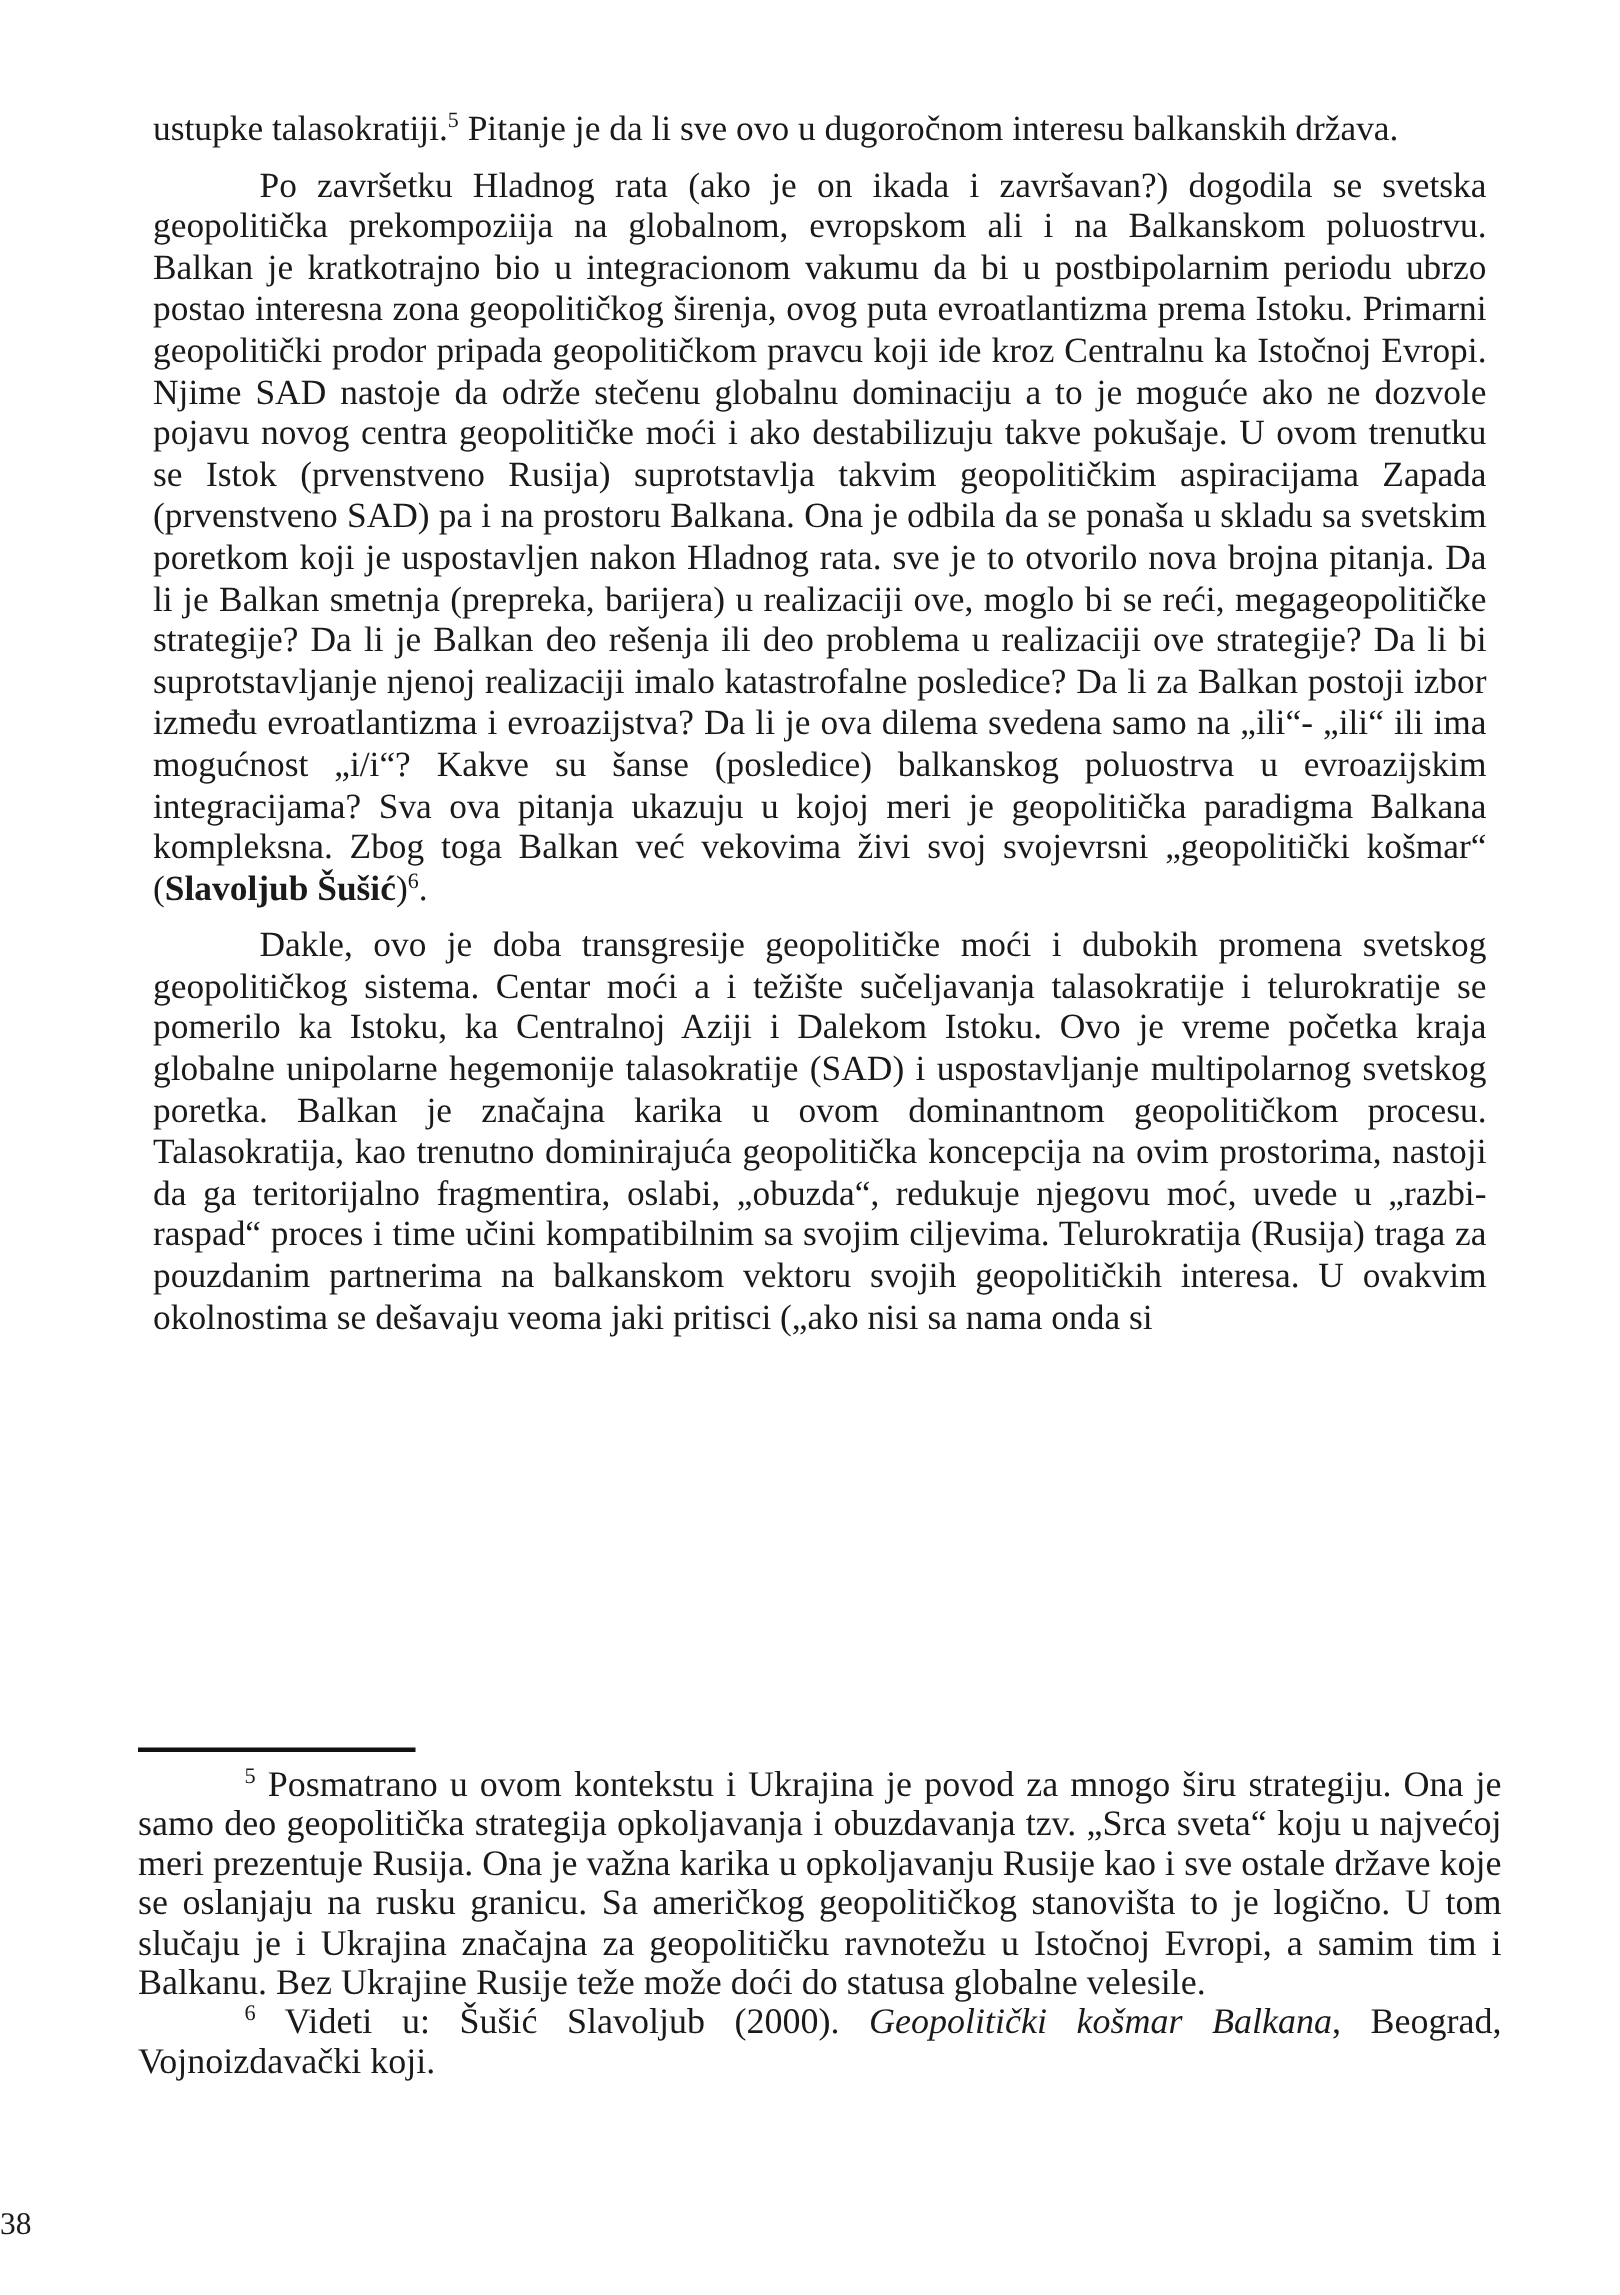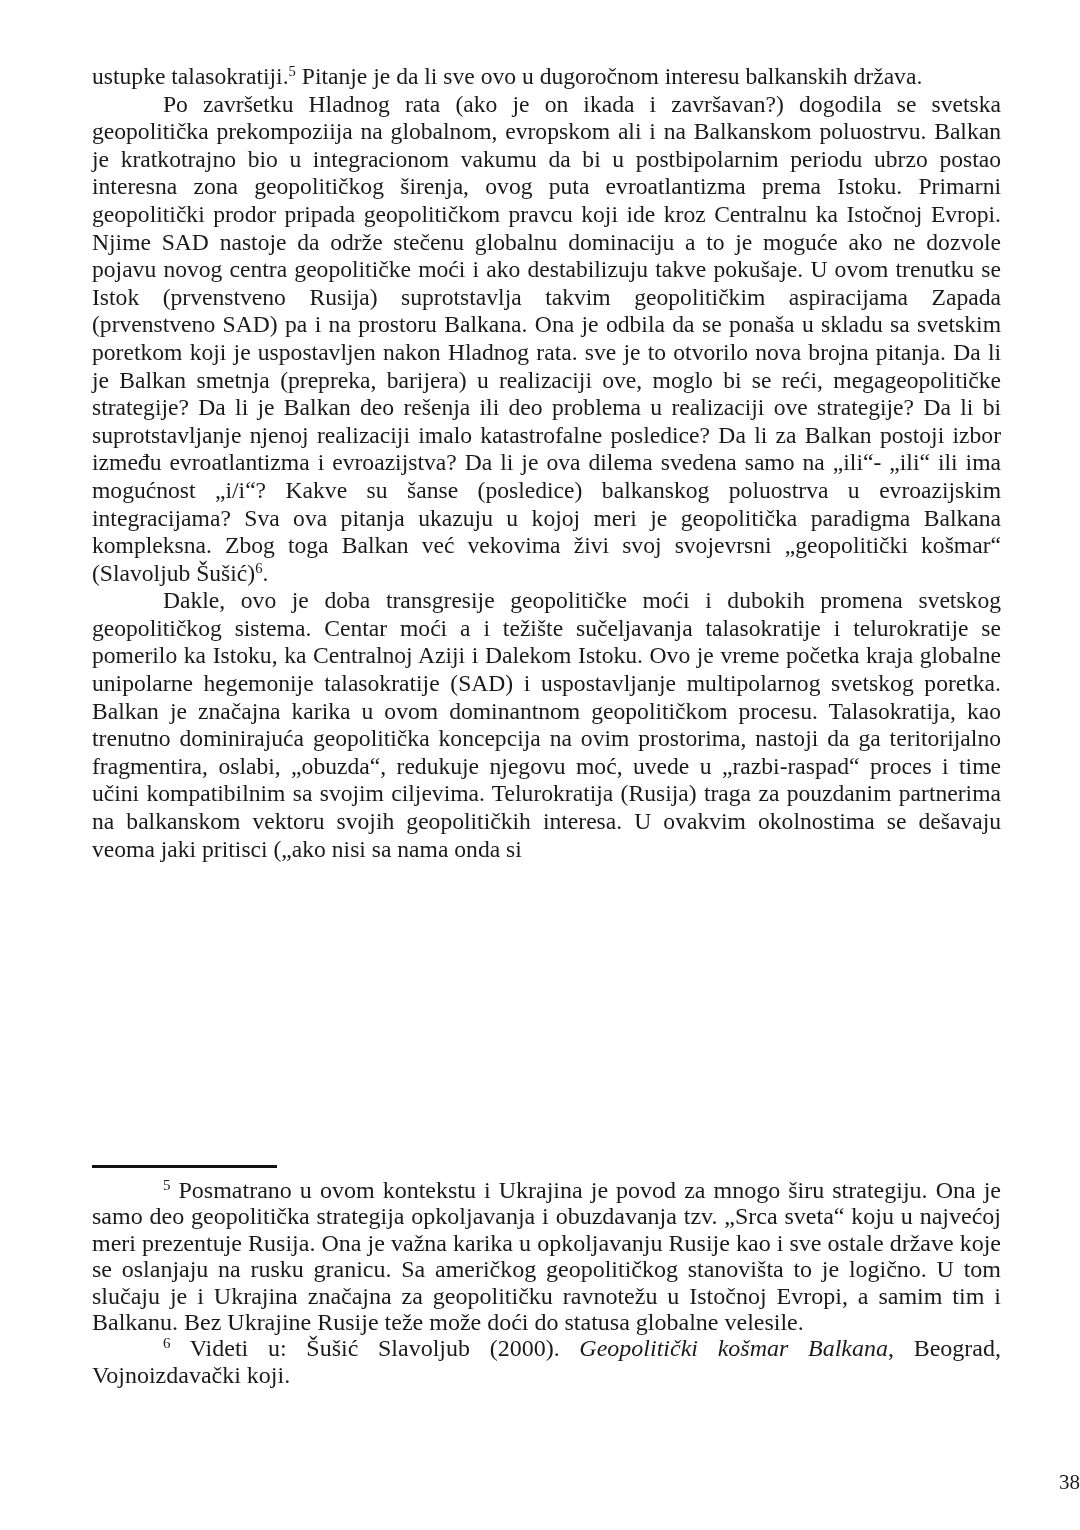--- a/index.html
+++ b/index.html
@@ -21,21 +21,21 @@
     top: 63px;
     width: 909px;
   }
   .body-text {
     font-size: 23.6px;
     line-height: 27.6px;
     text-align: justify;
     margin: 0;
   }
   .body-text p {
-    margin: 0;
+    margin: 10px;
   }
   .body-text p.indent {
     text-indent: 71px;
   }
   sup {
     font-size: 0.62em;
     line-height: 0;
     vertical-align: 0.55em;
   }
   .footnote-rule {
@@ -57,24 +57,24 @@
   }
   .footnotes p {
     margin: 0;
     text-indent: 71px;
   }
   .page-number {
     position: absolute;
     left: 0;
     width: 1080px;
     top: 1470px;
-    text-align: right;
+    text-align: left;
     font-size: 21px;
   }
-  b { font-weight: normal; }
+  b { font-weight: bold; }
   i { font-style: italic; }
 </style>
 </head>
 <body>
 
 <div class="page">
   <div class="body-text">
     <p><span>ustupke talasokratiji.</span><sup>5</sup><span> Pitanje je da li sve ovo u dugoročnom interesu balkanskih država.</span></p>
     <p class="indent"><span>Po završetku Hladnog rata (ako je on ikada i završavan?) dogodila se svetska geopolitička prekompoziija na globalnom, evropskom ali i na Balkanskom poluostrvu. Balkan je kratkotrajno bio u integracionom vakumu da bi u postbipolarnim periodu ubrzo postao interesna zona geopolitičkog širenja, ovog puta evroatlantizma prema Istoku. Primarni geopolitički prodor pripada geopolitičkom pravcu koji ide kroz Centralnu ka Istočnoj Evropi. Njime SAD nastoje da održe stečenu globalnu dominaciju a to je moguće ako ne dozvole pojavu novog centra geopolitičke moći i ako destabilizuju takve pokušaje. U ovom trenutku se Istok (prvenstveno Rusija) suprotstavlja takvim geopolitičkim aspiracijama Zapada (prvenstveno SAD) pa i na prostoru Balkana. Ona je odbila da se ponaša u skladu sa svetskim poretkom koji je uspostavljen nakon Hladnog rata. sve je to otvorilo nova brojna pitanja. Da li je Balkan smetnja (prepreka, barijera) u realizaciji ove, moglo bi se reći, megageopolitičke strategije? Da li je Balkan deo rešenja ili deo problema u realizaciji ove strategije? Da li bi suprotstavljanje njenoj realizaciji imalo katastrofalne posledice? Da li za Balkan postoji izbor između evroatlantizma i evroazijstva? Da li je ova dilema svedena samo na „ili“- „ili“ ili ima mogućnost „i/i“? Kakve su šanse (posledice) balkanskog poluostrva u evroazijskim integracijama? Sva ova pitanja ukazuju u kojoj meri je geopolitička paradigma Balkana kompleksna. Zbog toga Balkan već vekovima živi svoj svojevrsni „geopolitički košmar“ (</span><b>Slavoljub Šušić</b><span>)</span><sup>6</sup><span>.</span></p>
     <p class="indent"><span>Dakle, ovo je doba transgresije geopolitičke moći i dubokih promena svetskog geopolitičkog sistema. Centar moći a i težište sučeljavanja talasokratije i telurokratije se pomerilo ka Istoku, ka Centralnoj Aziji i Dalekom Istoku. Ovo je vreme početka kraja globalne unipolarne hegemonije talasokratije (SAD) i uspostavljanje multipolarnog svetskog poretka. Balkan je značajna karika u ovom dominantnom geopolitičkom procesu. Talasokratija, kao trenutno dominirajuća geopolitička koncepcija na ovim prostorima, nastoji da ga teritorijalno fragmentira, oslabi, „obuzda“, redukuje njegovu moć, uvede u „razbi-raspad“ proces i time učini kompatibilnim sa svojim ciljevima. Telurokratija (Rusija) traga za pouzdanim partnerima na balkanskom vektoru svojih geopolitičkih interesa. U ovakvim okolnostima se dešavaju veoma jaki pritisci („ako nisi sa nama onda si</span></p>

